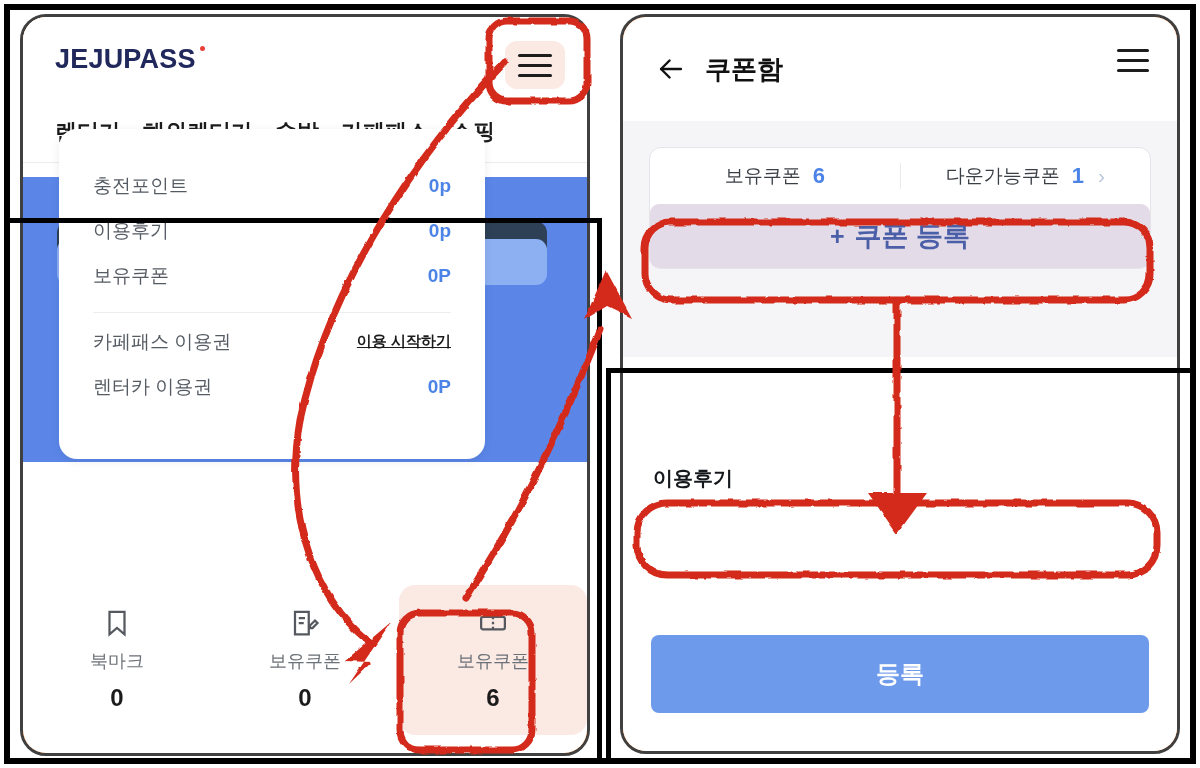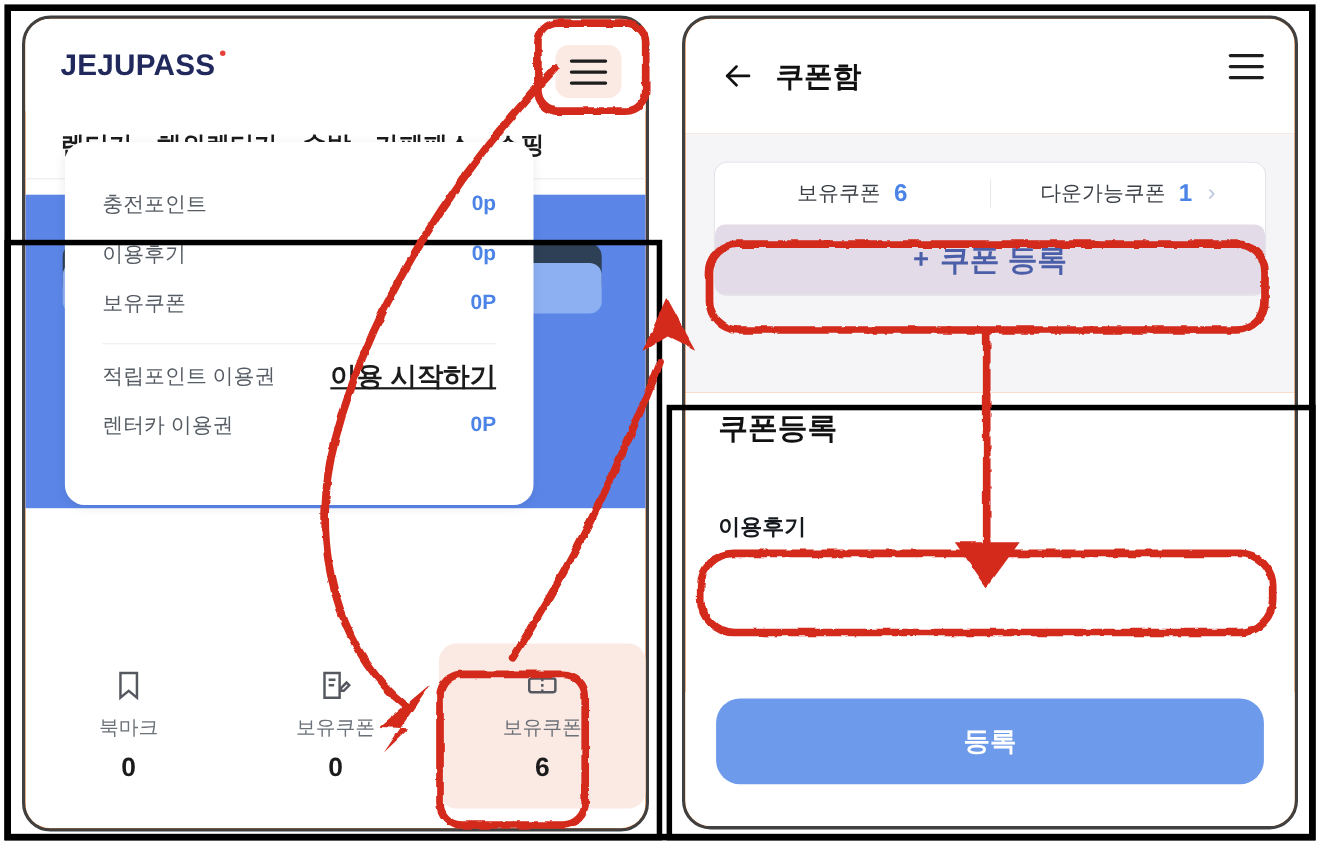--- a/index.html
+++ b/index.html
@@ -30,21 +30,21 @@
   .dark-bar{position:absolute;left:34px;top:44px;width:490px;height:40px;background:#2d4055;border-radius:12px 12px 0 0;}
   .blue-btns{position:absolute;left:34px;top:62px;width:490px;display:flex;gap:14px;}
   .blue-btn{flex:1;height:46px;background:#8db0f2;border-radius:11px;display:flex;align-items:center;justify-content:center;color:#fff;font-size:19px;font-weight:700;}
 
   .white-card{position:absolute;left:36px;top:112px;width:426px;height:330px;background:#fff;border-radius:18px;box-shadow:0 2px 10px rgba(0,0,0,.08);z-index:3;}
   .wc-rows{padding:34px 34px 0 34px;}
   .wc-row{display:flex;justify-content:space-between;align-items:center;height:45px;}
   .wc-row .lbl{font-size:19px;color:#555b63;}
   .wc-row .val{font-size:19px;font-weight:700;color:#4b83e6;}
   .wc-div{height:1px;background:#ededed;margin:14px 0 6px 0;}
-  .wc-link{font-size:24px;font-weight:700;color:#1b1b1b;text-decoration:underline;}
+  .wc-link{font-size:15px;font-weight:700;color:#1b1b1b;text-decoration:underline;}
 
   .stats{position:absolute;left:0;bottom:18px;width:100%;height:150px;display:flex;}
   .stat{flex:1;display:flex;flex-direction:column;align-items:center;justify-content:center;gap:11px;border-radius:16px;}
   .stat.high{background:#fbe9e4;}
   .stat .st-lbl{font-size:18px;color:#6b7178;}
   .stat .st-num{font-size:24px;font-weight:700;color:#1b1b1b;}
   .ic{width:30px;height:30px;display:block;}
 
   
   .rp-header{position:absolute;left:0;top:0;width:100%;height:104px;background:#fff;display:flex;align-items:center;}
@@ -61,21 +61,21 @@
   .cnt-num{font-size:22px;font-weight:700;color:#4b83e6;}
   .chev{color:#b9c6dd;font-size:21px;margin-left:2px;}
   .reg-btn{height:64px;background:#e3dce8;border-radius:9px;display:flex;align-items:center;justify-content:center;gap:10px;margin:0;}
   .reg-btn .plus{font-size:25px;color:#4b5ea8;font-weight:700;}
   .reg-btn .txt{font-size:27px;color:#4b5ea8;font-weight:700;}
 
   .rp-white{position:absolute;left:0;top:340px;width:100%;bottom:0;background:#fff;}
   .form-title{position:absolute;left:30px;top:14px;font-size:27px;font-weight:700;color:#111;}
   .field-lbl{position:absolute;left:30px;top:108px;font-size:20px;font-weight:700;color:#15181c;}
   .field-in{position:absolute;left:26px;top:142px;width:calc(100% - 52px);height:62px;background:#fbeae6;border:1px solid #ececec;border-radius:9px;box-sizing:border-box;display:flex;align-items:center;padding-left:24px;font-size:20px;color:#b3b3b3;}
-  .sub-btn{position:absolute;left:28px;bottom:38px;width:calc(100% - 56px);height:78px;background:#6d9aea;border-radius:22px;display:flex;align-items:center;justify-content:center;color:#fff;font-size:24px;font-weight:700;}
+  .sub-btn{position:absolute;left:28px;bottom:38px;width:calc(100% - 56px);height:78px;background:#6d9aea;border-radius:8px;display:flex;align-items:center;justify-content:center;color:#fff;font-size:24px;font-weight:700;}
   .rp-foot{position:absolute;left:0;bottom:0;width:100%;height:122px;background:#fff;border-radius:0 0 24px 24px;}
 
   
   .crop{position:absolute;border:5px solid #000;box-sizing:border-box;pointer-events:none;z-index:40;}
   .crop-bl{left:4px;top:218px;width:598px;height:546px;}
   .crop-br{left:606px;top:368px;width:590px;height:396px;}
 
   
   #ann{position:absolute;inset:0;z-index:50;pointer-events:none;}
 </style>
@@ -124,21 +124,21 @@
           <div class="wc-row">
             <div class="lbl">이용후기</div>
             <div class="val">0p</div>
           </div>
           <div class="wc-row">
             <div class="lbl">보유쿠폰</div>
             <div class="val">0P</div>
           </div>
           <div class="wc-div"></div>
           <div class="wc-row">
-            <div class="lbl">적립포인트 이용권</div>
+            <div class="lbl">카페패스 이용권</div>
             <div class="wc-link">이용 시작하기</div>
           </div>
           <div class="wc-row">
             <div class="lbl">렌터카 이용권</div>
             <div class="val">0P</div>
           </div>
         </div>
       </div>
 
       <div class="stats">
@@ -202,21 +202,20 @@
           </div>
         </div>
         <div class="reg-btn">
           <span class="plus">+</span>
           <span class="txt">쿠폰 등록</span>
         </div>
       </div>
     </div>
 
     <div class="rp-white">
-      <div class="form-title">쿠폰등록</div>
       <div class="field-lbl">이용후기</div>
       <div class="rp-foot"></div>
       <div class="sub-btn">등록</div>
     </div>
 
   </div>
 
   <div class="crop crop-bl"></div>
   <div class="crop crop-br"></div>
   <div class="outer-frame"></div>

